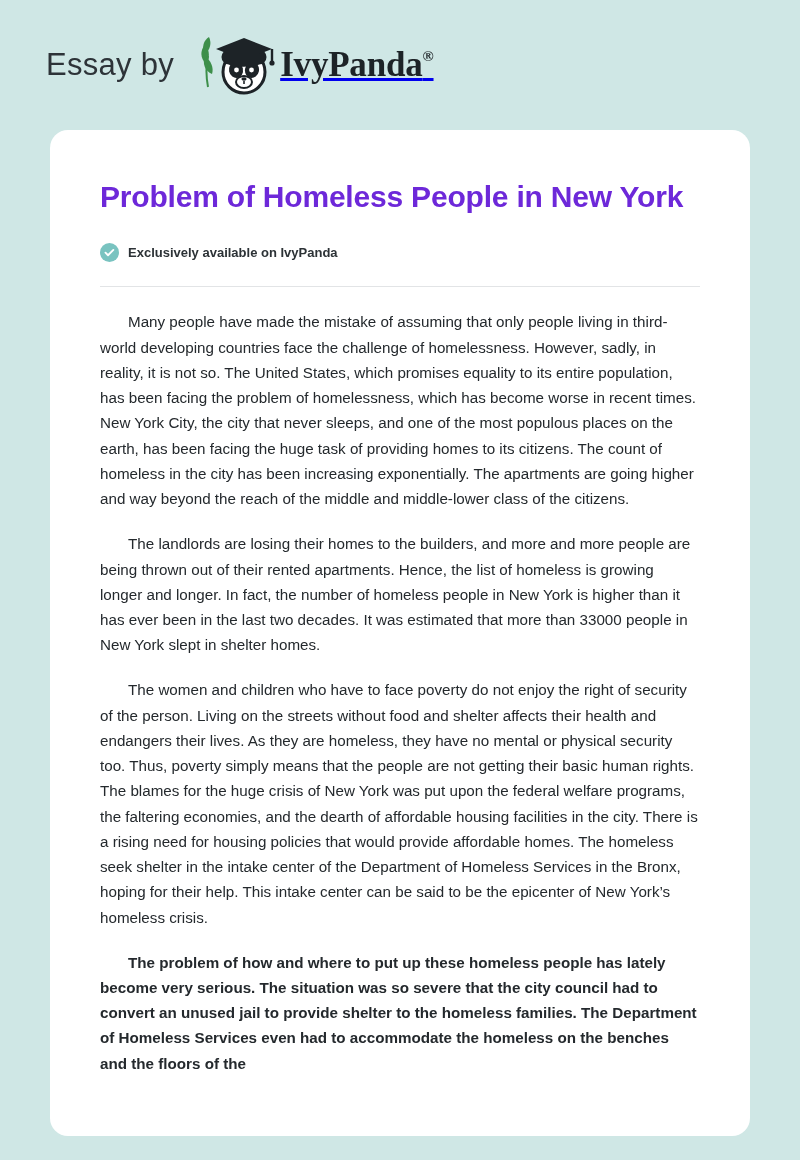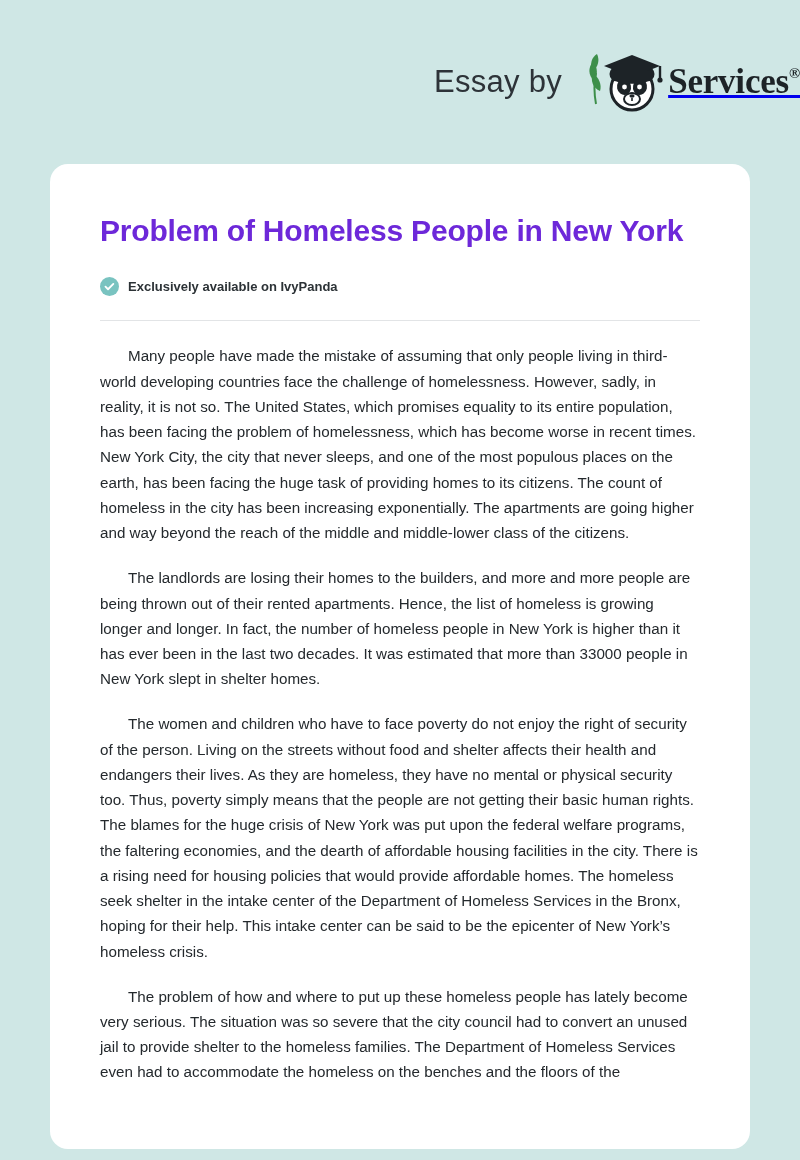--- a/index.html
+++ b/index.html
@@ -9,26 +9,25 @@
   body {
     width: 800px;
     min-height: 1160px;
     background: #cfe7e5;
     font-family: "Liberation Sans", sans-serif;
     -webkit-font-smoothing: antialiased;
   }
 
   
   .brand-bar {
-    height: 164px;
+    height: 130px;
     display: flex;
     align-items: center;
     padding-left: 46px;
     box-sizing: border-box;
-    justify-content: flex-end;
   }
   .brand-essay {
     font-size: 31px;
     color: #2d3338;
     letter-spacing: .3px;
     font-weight: 400;
   }
   .brand-logo {
     display: flex;
     align-items: center;
@@ -107,21 +106,21 @@
     margin: 0 0 22px 0;
   }
 
   .body-text p {
     font-size: 15.2px;
     line-height: 1.66;
     color: #24292d;
     margin: 12px 0 20px 0;
     text-indent: 28px;
   }
-  .body-text p:last-child { margin-bottom: 0; }
+  .body-text p:last-child { margin-bottom: 0; font-weight: bold; }
 </style>
 </head>
 <body>
 
 <div class="brand-bar">
   <span class="brand-essay">Essay by</span>
 
   <a class="brand-logo" href="#">
     <span class="panda-mark">
       <svg width="86" height="66" viewBox="0 0 86 66" xmlns="http://www.w3.org/2000/svg">
@@ -146,21 +145,21 @@
         <ellipse cx="52" cy="50" rx="8" ry="6" fill="#ffffff" stroke="#1d2327" stroke-width="2"></ellipse>
         <ellipse cx="52" cy="47" rx="2.6" ry="1.8" fill="#1d2327"></ellipse>
         <path d="M52 49 v3" stroke="#1d2327" stroke-width="1.6"></path>
 
         <path d="M52 6 L80 17 L52 28 L24 17 Z" fill="#1d2327"></path>
         <path d="M36 22 v9 c0 5 32 5 32 0 v-9" fill="#1d2327"></path>
         <path d="M80 17 v13" stroke="#1d2327" stroke-width="2.4" fill="none"></path>
         <circle cx="80" cy="31" r="2.6" fill="#1d2327"></circle>
       </svg>
     </span>
-    <span class="brand-name"><span>Services</span><sup>®</sup></span>
+    <span class="brand-name"><span>IvyPanda</span><sup>®</sup></span>
   </a>
 </div>
 
 <article class="paper">
 
   <h1 class="doc-title">Problem of Homeless People in New York</h1>
 
   <div class="exclusive">
     <span class="check-badge">
       <svg width="11" height="11" viewBox="0 0 12 12" xmlns="http://www.w3.org/2000/svg">

